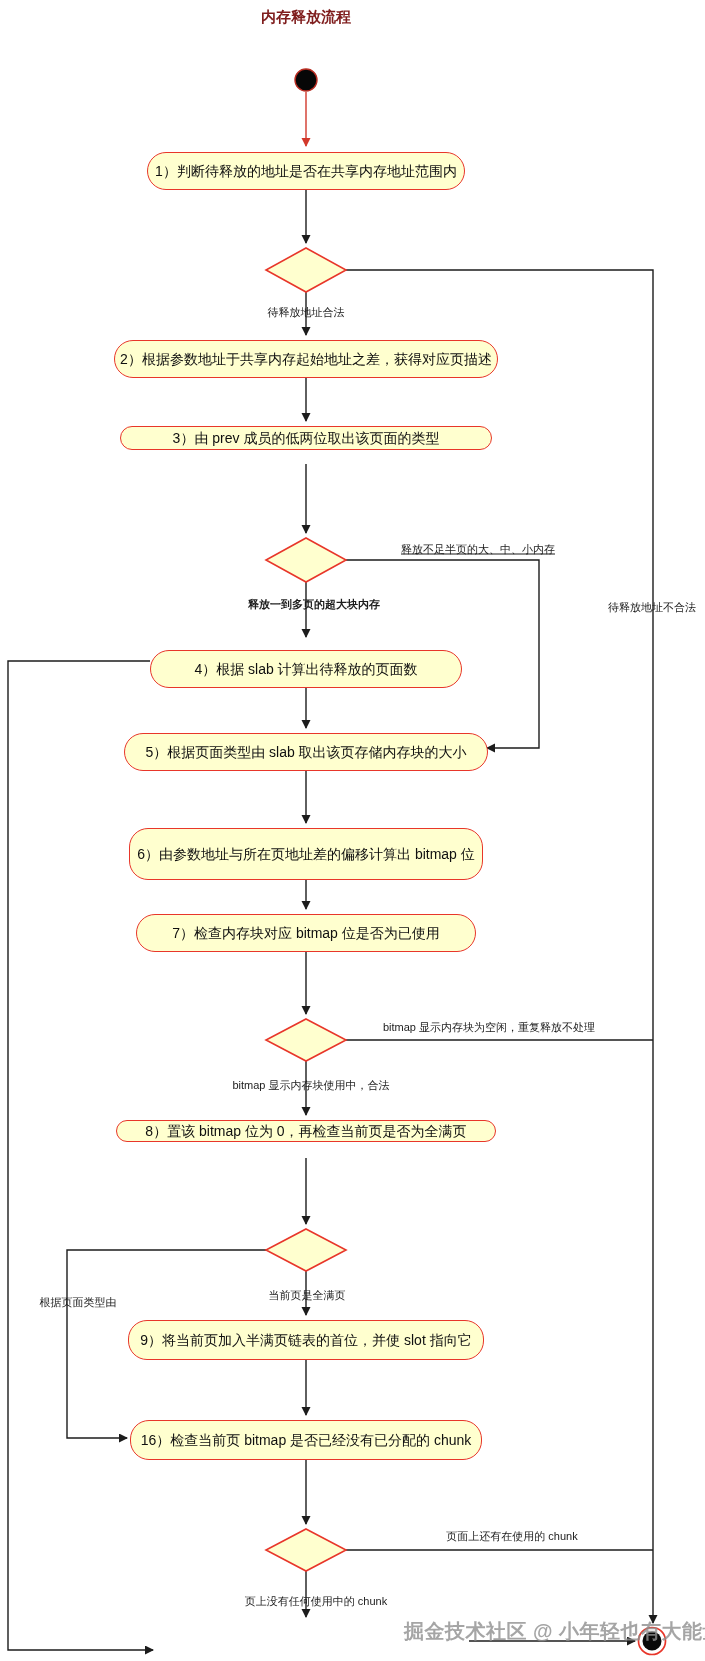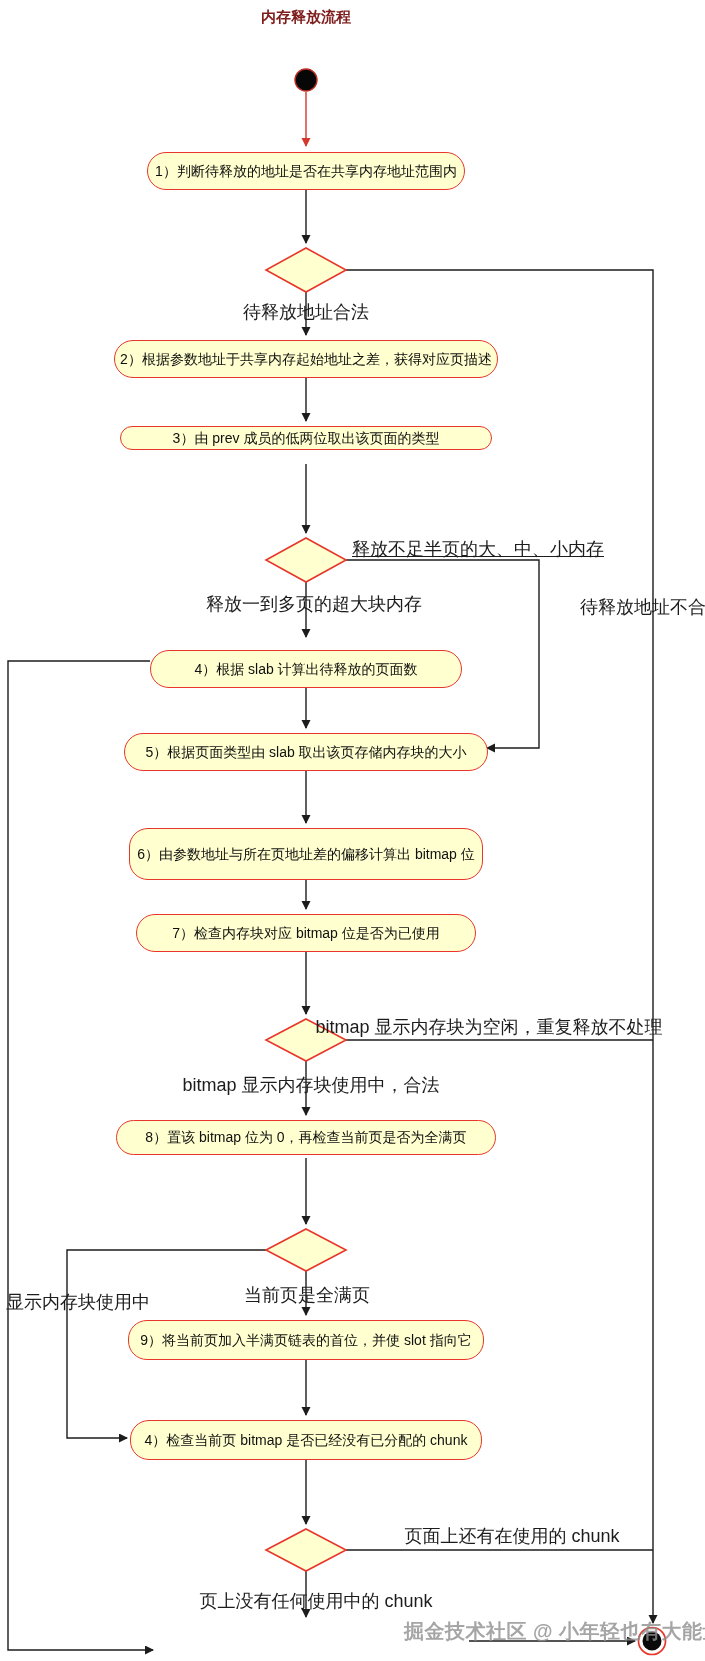--- a/index.html
+++ b/index.html
@@ -28,21 +28,21 @@
     position:absolute;z-index:1;left:156px;top:8px;width:300px;text-align:center;
     font-size:15px;font-weight:bold;color:#7f1d1d;
   }
   .activity{
     position:absolute;z-index:1;box-sizing:border-box;display:flex;align-items:center;justify-content:center;
     background:var(--node-fill);border:1.6px solid var(--node-border);border-radius:19px;
     font-size:14px;line-height:1.15;text-align:center;padding:2px 8px;color:#101010;white-space:nowrap;
   }
   .edge-label{
     position:absolute;z-index:1;transform:translate(-50%,-50%);
-    font-size:18px;color:var(--label-color);white-space:nowrap;
+    font-size:11px;color:var(--label-color);white-space:nowrap;
   }
   .watermark{
     position:absolute;z-index:2;left:404px;top:1618px;
     font-size:20px;font-weight:600;color:var(--watermark-color);opacity:.8;white-space:nowrap;letter-spacing:.5px;
   }
 </style>
 </head>
 <body>
 
 <div class="stage">
@@ -105,29 +105,29 @@
 
   <div class="title">内存释放流程</div>
 
   <div class="activity" style="left:147px;top:152px;width:318px;height:38px;">1）判断待释放的地址是否在共享内存地址范围内</div>
   <div class="activity" style="left:114px;top:340px;width:384px;height:38px;">2）根据参数地址于共享内存起始地址之差，获得对应页描述</div>
   <div class="activity" style="left:120px;top:426px;width:372px;height:24px;">3）由 prev 成员的低两位取出该页面的类型</div>
   <div class="activity" style="left:150px;top:642px;width:312px;height:38px;margin-top:8px;">4）根据 slab 计算出待释放的页面数</div>
   <div class="activity" style="left:124px;top:733px;width:364px;height:38px;">5）根据页面类型由 slab 取出该页存储内存块的大小</div>
   <div class="activity" style="left:129px;top:828px;width:354px;height:52px;">6）由参数地址与所在页地址差的偏移计算出 bitmap 位</div>
   <div class="activity" style="left:136px;top:914px;width:340px;height:38px;">7）检查内存块对应 bitmap 位是否为已使用</div>
-  <div class="activity" style="left:116px;top:1120px;width:380px;height:35px;">8）置该 bitmap 位为 0，再检查当前页是否为全满页</div>
+  <div class="activity" style="left:116px;top:1120px;width:380px;height:22px;">8）置该 bitmap 位为 0，再检查当前页是否为全满页</div>
   <div class="activity" style="left:128px;top:1320px;width:356px;height:40px;">9）将当前页加入半满页链表的首位，并使 slot 指向它</div>
-  <div class="activity" style="left:130px;top:1420px;width:352px;height:40px;">4）检查当前页 bitmap 是否已经没有已分配的 chunk</div>
+  <div class="activity" style="left:130px;top:1420px;width:352px;height:40px;">16）检查当前页 bitmap 是否已经没有已分配的 chunk</div>
 
   <div class="edge-label" style="left:306px;top:312px;">待释放地址合法</div>
   <div class="edge-label" style="left:652px;top:607px;">待释放地址不合法</div>
   <div class="edge-label" style="left:478px;top:549px;text-decoration:underline;">释放不足半页的大、中、小内存</div>
-  <div class="edge-label" style="left:314px;top:604px;">释放一到多页的超大块内存</div>
+  <div class="edge-label" style="left:314px;top:604px;font-weight:bold;">释放一到多页的超大块内存</div>
   <div class="edge-label" style="left:489px;top:1027px;">bitmap 显示内存块为空闲，重复释放不处理</div>
   <div class="edge-label" style="left:311px;top:1085px;">bitmap 显示内存块使用中，合法</div>
-  <div class="edge-label" style="left:78px;top:1302px;">显示内存块使用中</div>
+  <div class="edge-label" style="left:78px;top:1302px;">根据页面类型由</div>
   <div class="edge-label" style="left:307px;top:1295px;">当前页是全满页</div>
   <div class="edge-label" style="left:512px;top:1536px;">页面上还有在使用的 chunk</div>
   <div class="edge-label" style="left:316px;top:1601px;">页上没有任何使用中的 chunk</div>
 
   <div class="watermark">掘金技术社区 @ 小年轻也有大能量</div>
 </div>
 
 </body></html>

